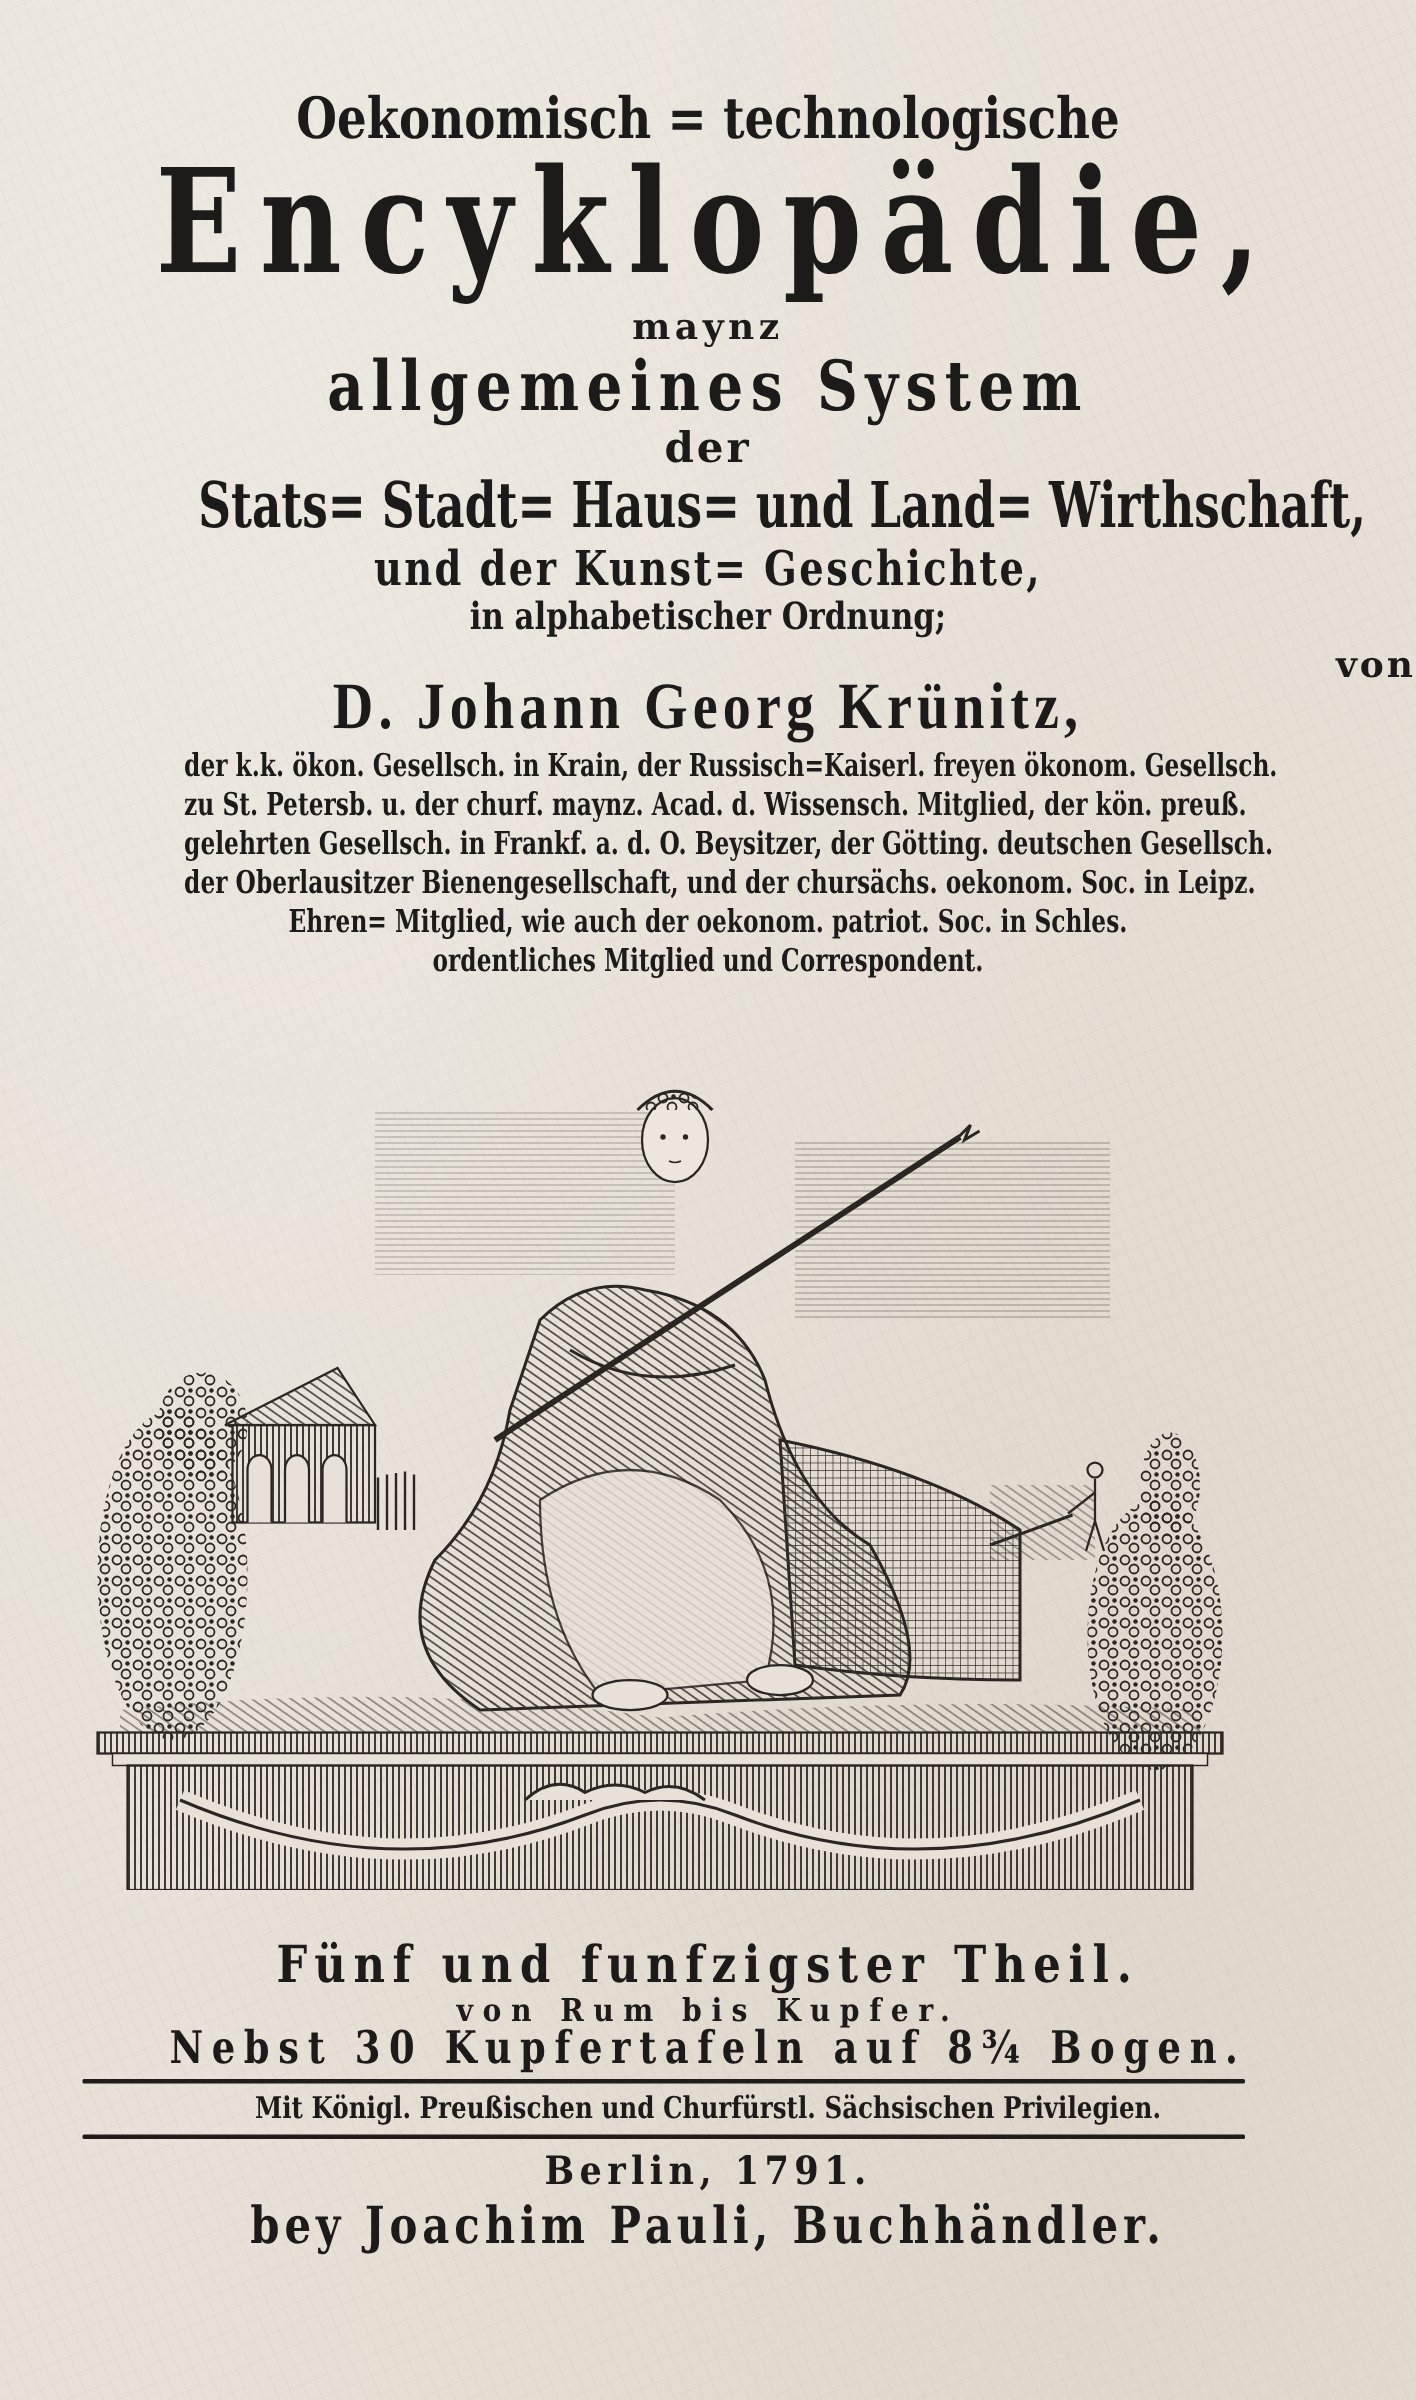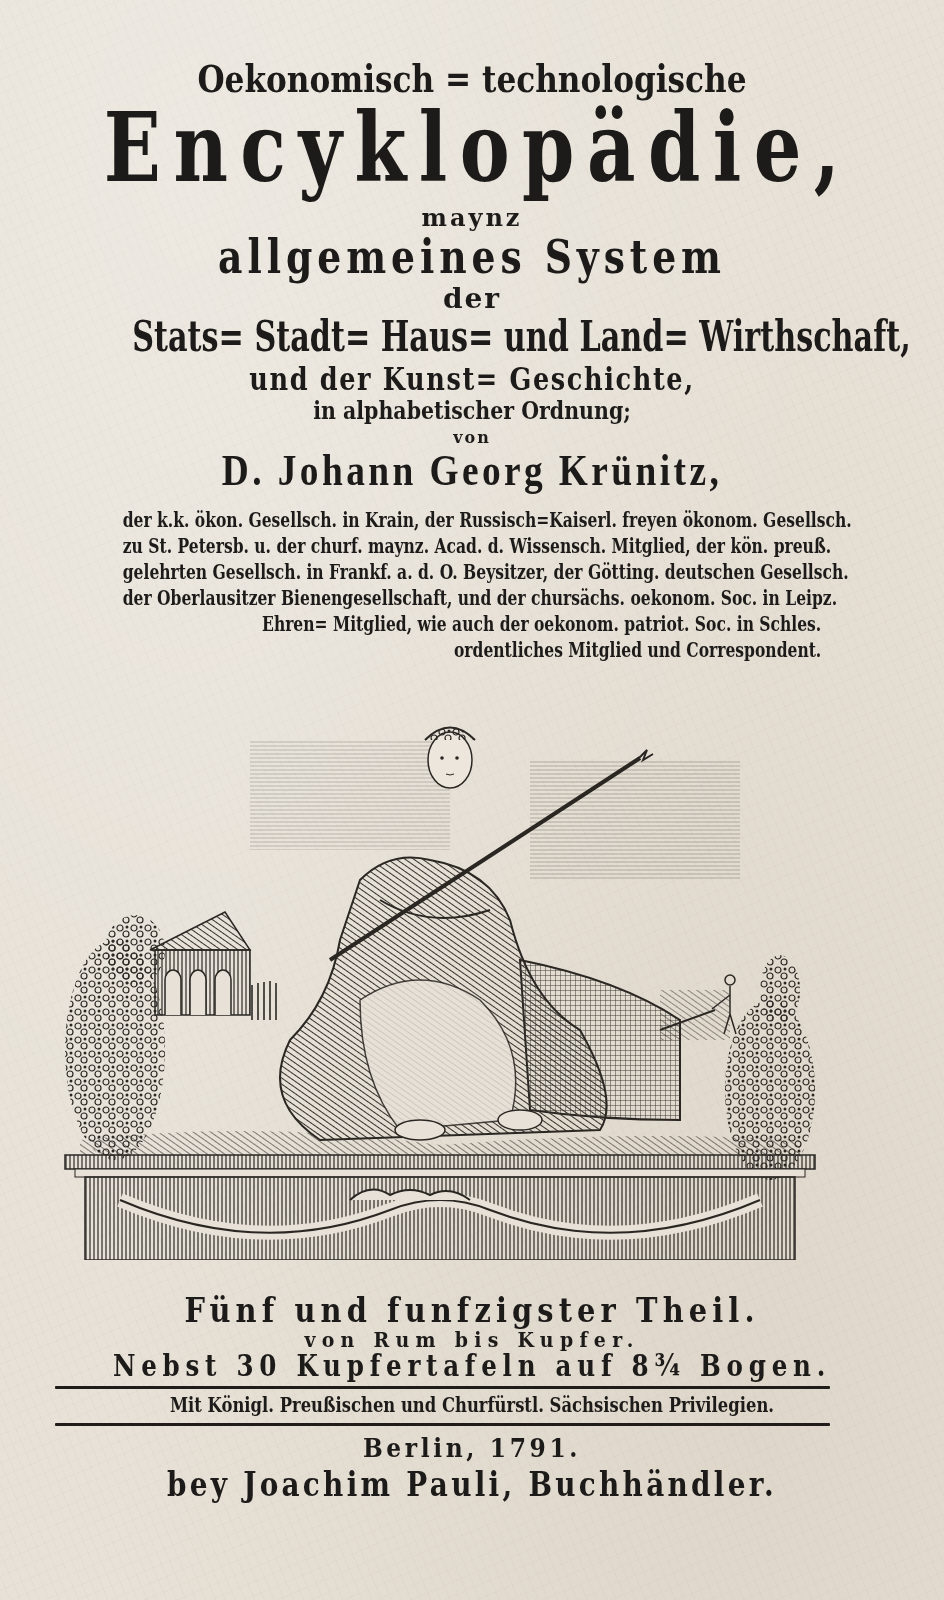--- a/index.html
+++ b/index.html
@@ -38,31 +38,30 @@
     .roman { font-family: "Liberation Serif", serif; }
 
     #l-subtitle { top: 56px; font-size: 38px; letter-spacing: 0px; transform: scaleX(0.82); }
     #l-title { top: 98px; font-size: 96px; letter-spacing: 16px; line-height: 100px; transform: scaleX(0.78); }
     #l-oder { top: 203px; font-size: 24px; letter-spacing: 3px; }
     #l-system { top: 230px; font-size: 46px; letter-spacing: 6px; transform: scaleX(0.82); }
     #l-der { top: 282px; font-size: 28px; letter-spacing: 2px; }
     #l-wirth { top: 312px; font-size: 42px; transform: scaleX(0.72); }
     #l-kunst { top: 360px; font-size: 32px; letter-spacing: 2px; transform: scaleX(0.8); }
     #l-alpha { top: 396px; font-size: 25px; transform: scaleX(0.82); }
-    #l-von { top: 428px; font-size: 16px; letter-spacing: 2px; }
+    #l-von { top: 428px; font-size: 24px; letter-spacing: 2px; text-align: right; }
     #l-author { top: 445px; font-size: 44px; letter-spacing: 4px; transform: scaleX(0.85); }
 
     .credits {
       position: absolute;
       left: 0;
       width: 944px;
-      text-align: right;
+      text-align: center;
       font-weight: bold;
       color: #1d1b19;
-      margin-top: 10px;
     }
     .credits div {
       white-space: nowrap;
       font-size: 21px;
       line-height: 26px;
       transform: scaleX(0.74);
     }
     #credits { top: 497px; }
 
     .engraving {

